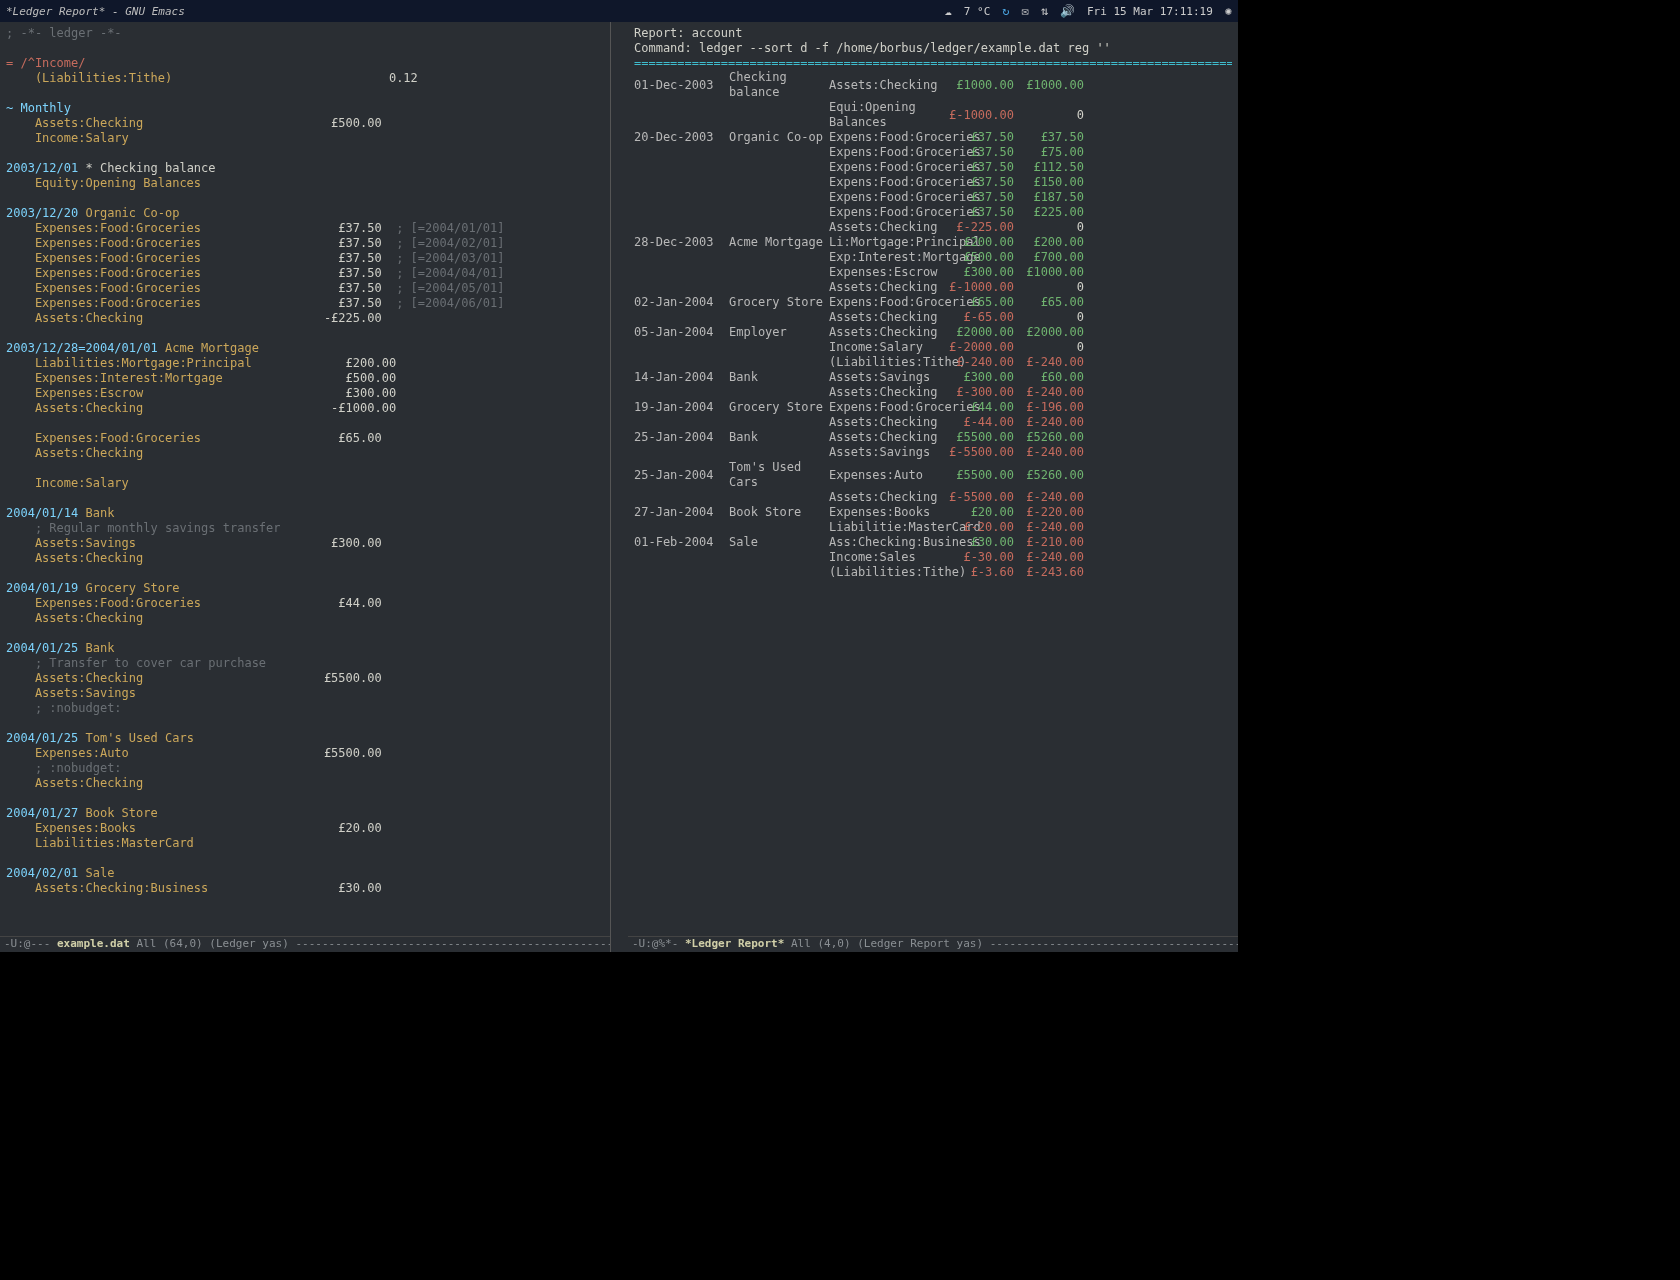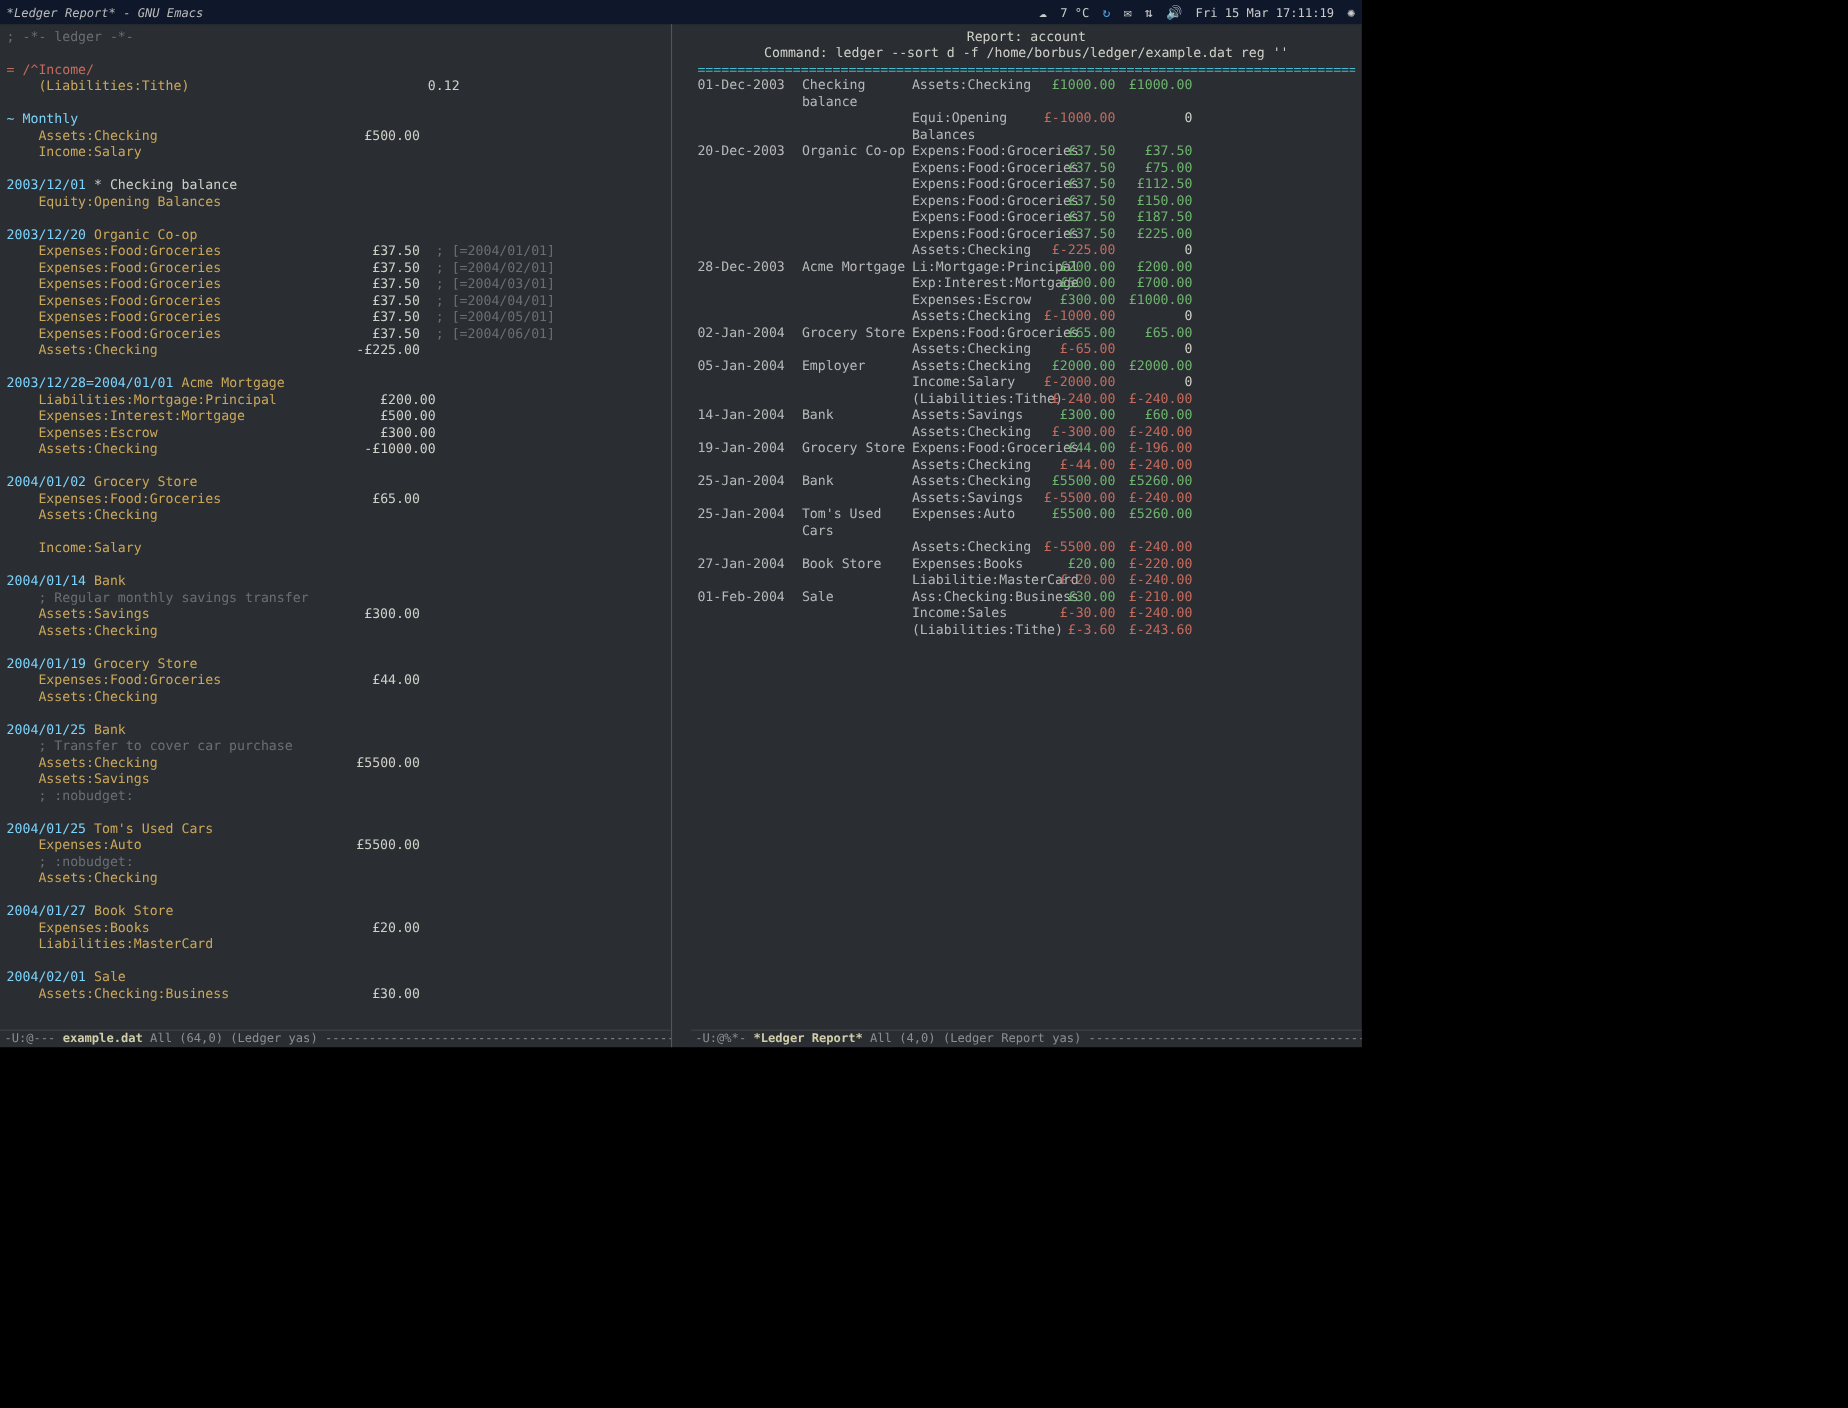--- a/index.html
+++ b/index.html
@@ -47,38 +47,38 @@
     color:#3fbccd;
     white-space:pre;
     overflow:hidden;
   }
   .line { white-space: pre; line-height: 1.25; }
   .c-comment { color:#6a6f74; }
   .c-red     { color:#c56b5d; }
   .c-sky     { color:#7dd3fc; }
   .c-gold    { color:#cba75a; }
   .c-orangetxt{ color:#cba75a; }
-  .c-white   { color:#d0d0c8;text-align:center; }
+  .c-white   { color:#d0d0c8; }
   .c-green   { color:#6fb36f; }
   .c-redamt  { color:#c56b5d; }
   .statusbar {
     position: absolute;
     bottom: 0; left:0; right:0;
     height: 16px;
     background:#2a2e33;
     color:#8a8f93;
     font-size:11px;
     padding:0 4px;
     white-space:nowrap;
     overflow:hidden;
     border-top:1px solid #444;
   }
   .stat-bold { color:#d0cfa8; font-weight:bold;margin-top:16px;}
   
-  .rline { display:flex; line-height:1.25;}
+  .rline { display:flex; line-height:1.25;align-items:center;}
   .rcol-date { width:95px; color:#b8b8b8;}
   .rcol-payee{ width:100px; color:#b8b8b8; overflow:hidden;}
   .rcol-acct { width:115px; color:#b8b8b8;}
   .rcol-amt  { width:70px; text-align:right;}
   .rcol-bal  { width:70px; text-align:right;}
 </style>
 </head>
 <body>
 
 <div class="screen">
@@ -120,21 +120,20 @@
           <div class="line"><span class="c-gold">    Expenses:Food:Groceries</span><span class="c-white">                   £37.50  </span><span class="c-comment">; [=2004/05/01]</span></div>
           <div class="line"><span class="c-gold">    Expenses:Food:Groceries</span><span class="c-white">                   £37.50  </span><span class="c-comment">; [=2004/06/01]</span></div>
           <div class="line"><span class="c-gold">    Assets:Checking</span><span class="c-white">                         -£225.00</span></div>
           <div class="line">&nbsp;</div>
           <div class="line"><span class="c-sky">2003/12/28=2004/01/01 </span><span class="c-orangetxt">Acme Mortgage</span></div>
           <div class="line"><span class="c-gold">    Liabilities:Mortgage:Principal</span><span class="c-white">             £200.00</span></div>
           <div class="line"><span class="c-gold">    Expenses:Interest:Mortgage</span><span class="c-white">                 £500.00</span></div>
           <div class="line"><span class="c-gold">    Expenses:Escrow</span><span class="c-white">                            £300.00</span></div>
           <div class="line"><span class="c-gold">    Assets:Checking</span><span class="c-white">                          -£1000.00</span></div>
           <div class="line">&nbsp;</div>
-          <div class="line"><span class="c-sky">2004/01/02 </span><span class="c-orangetxt">Grocery Store</span></div>
           <div class="line"><span class="c-gold">    Expenses:Food:Groceries</span><span class="c-white">                   £65.00</span></div>
           <div class="line c-gold">    Assets:Checking</div>
           <div class="line">&nbsp;</div>
           <div class="line c-gold">    Income:Salary</div>
           <div class="line">&nbsp;</div>
           <div class="line"><span class="c-sky">2004/01/14 </span><span class="c-orangetxt">Bank</span></div>
           <div class="line c-comment">    ; Regular monthly savings transfer</div>
           <div class="line"><span class="c-gold">    Assets:Savings</span><span class="c-white">                           £300.00</span></div>
           <div class="line c-gold">    Assets:Checking</div>
           <div class="line">&nbsp;</div>

